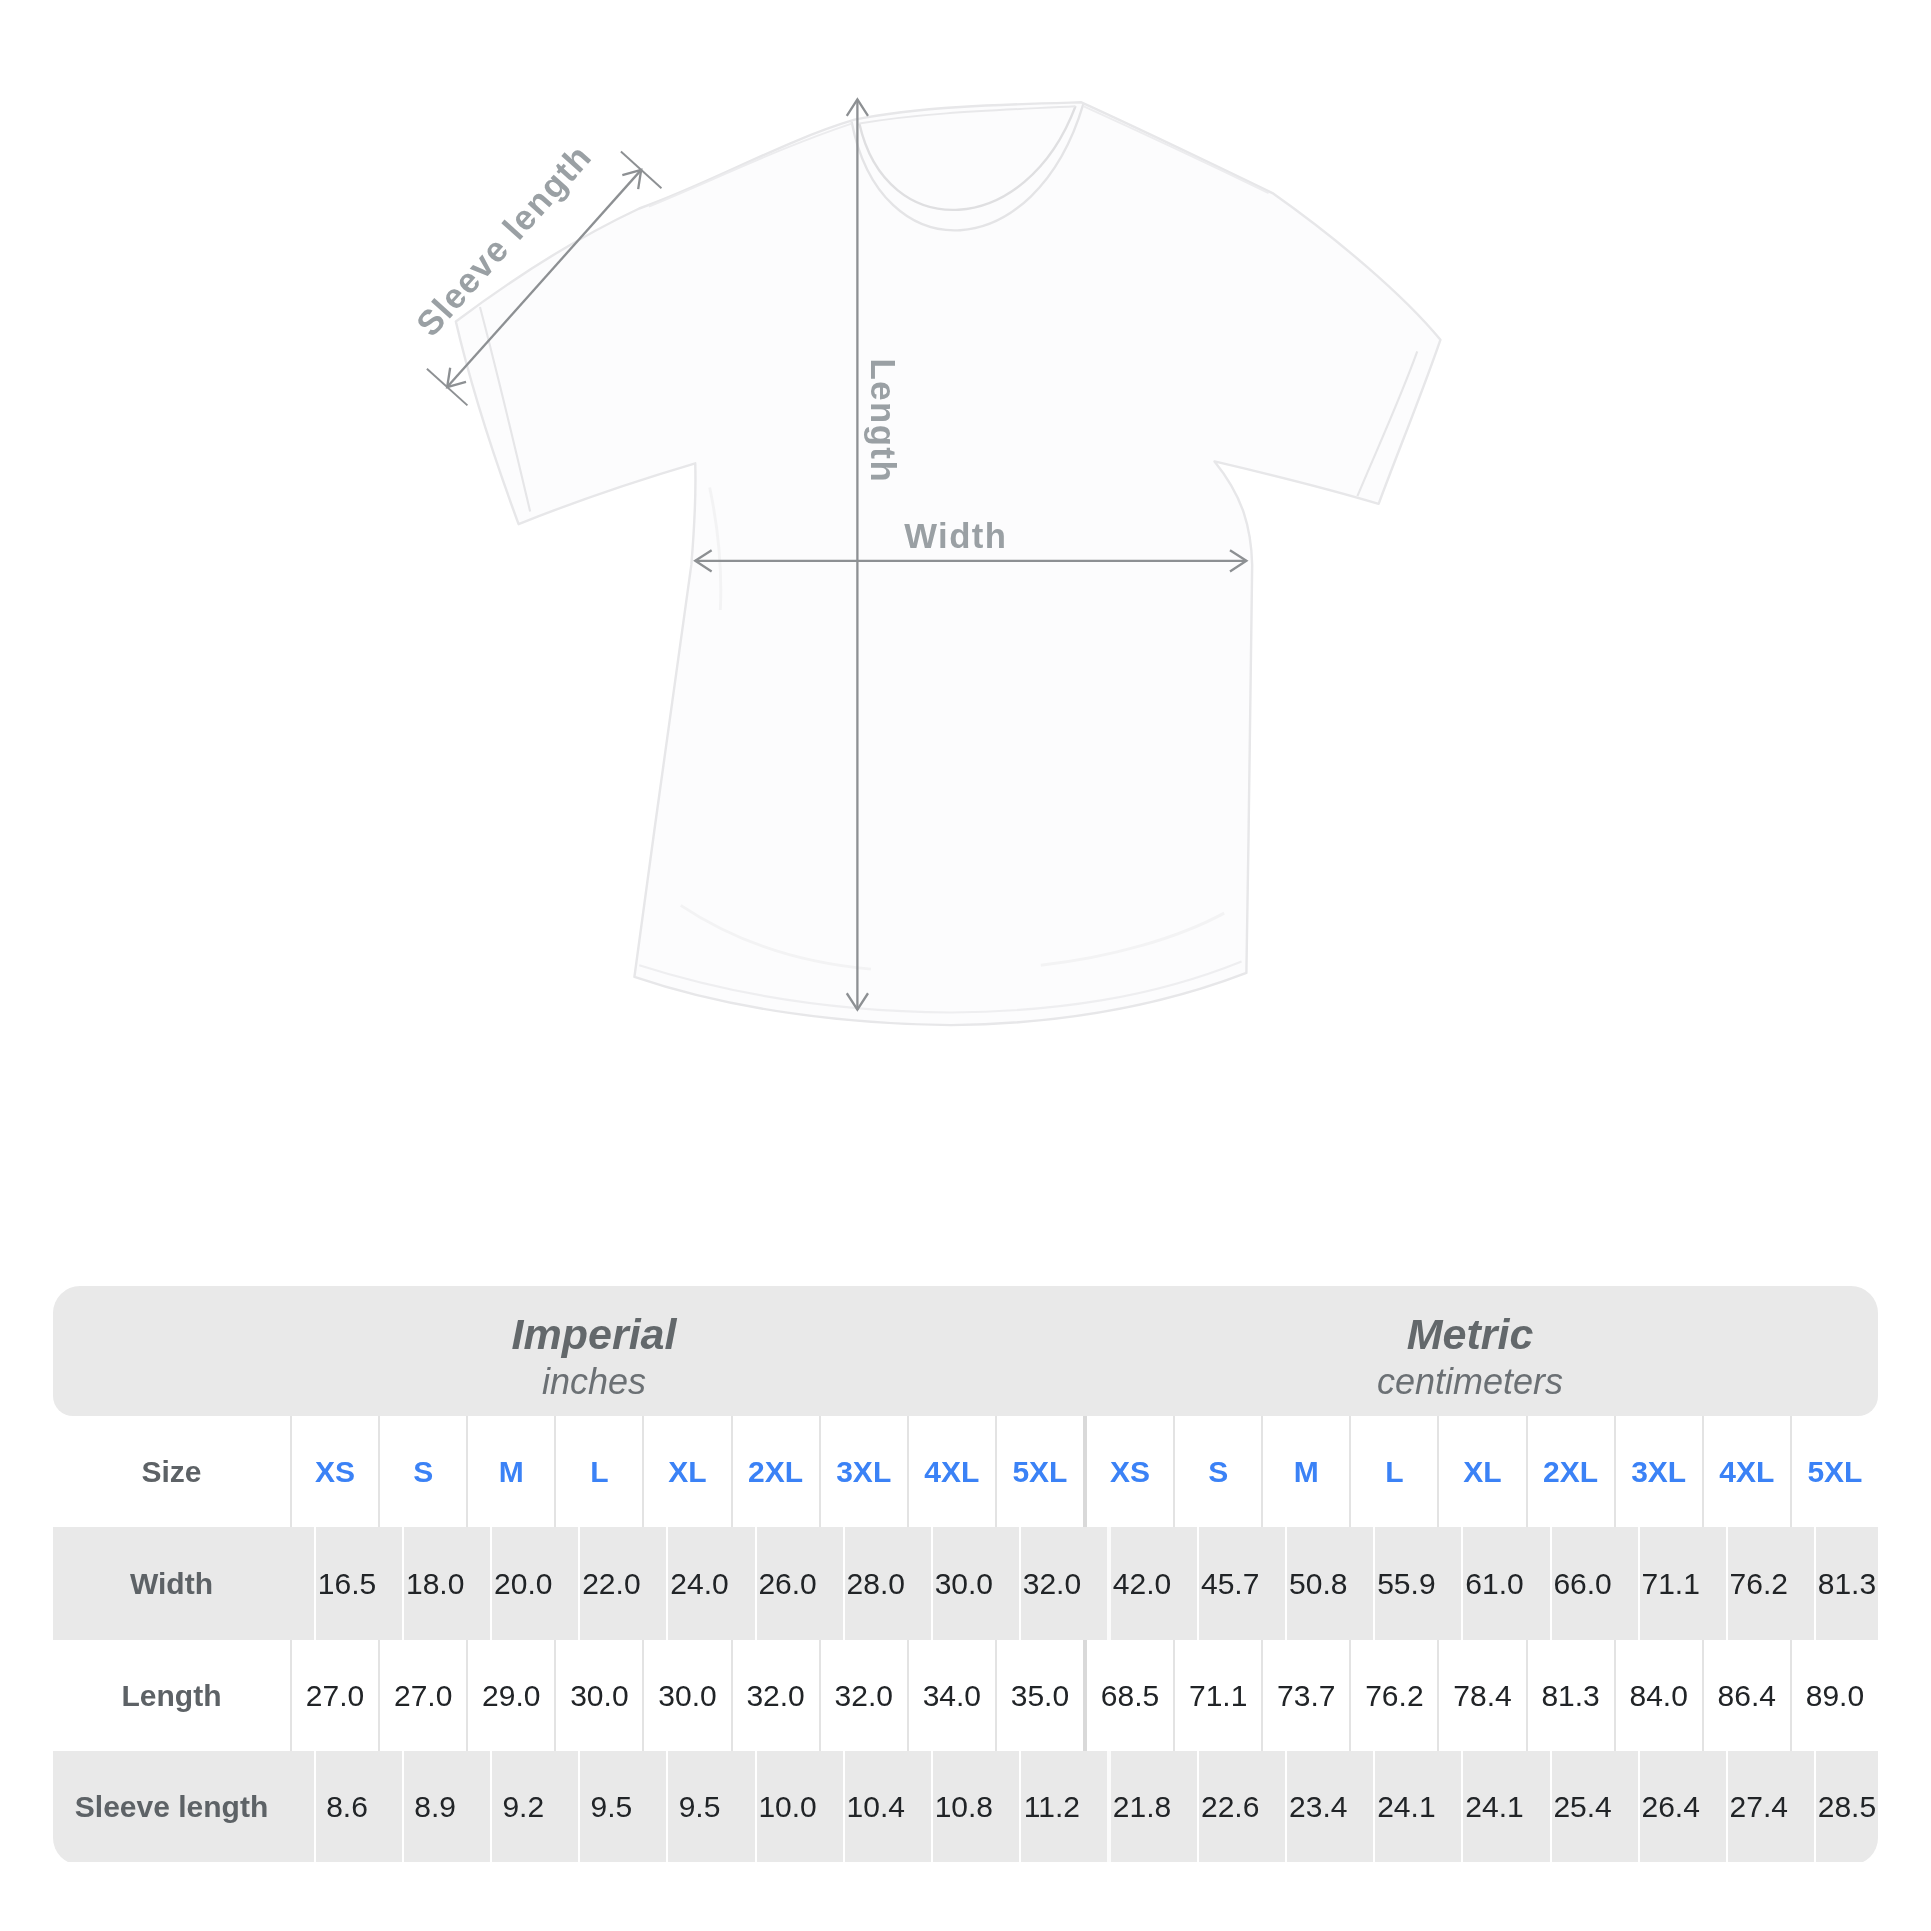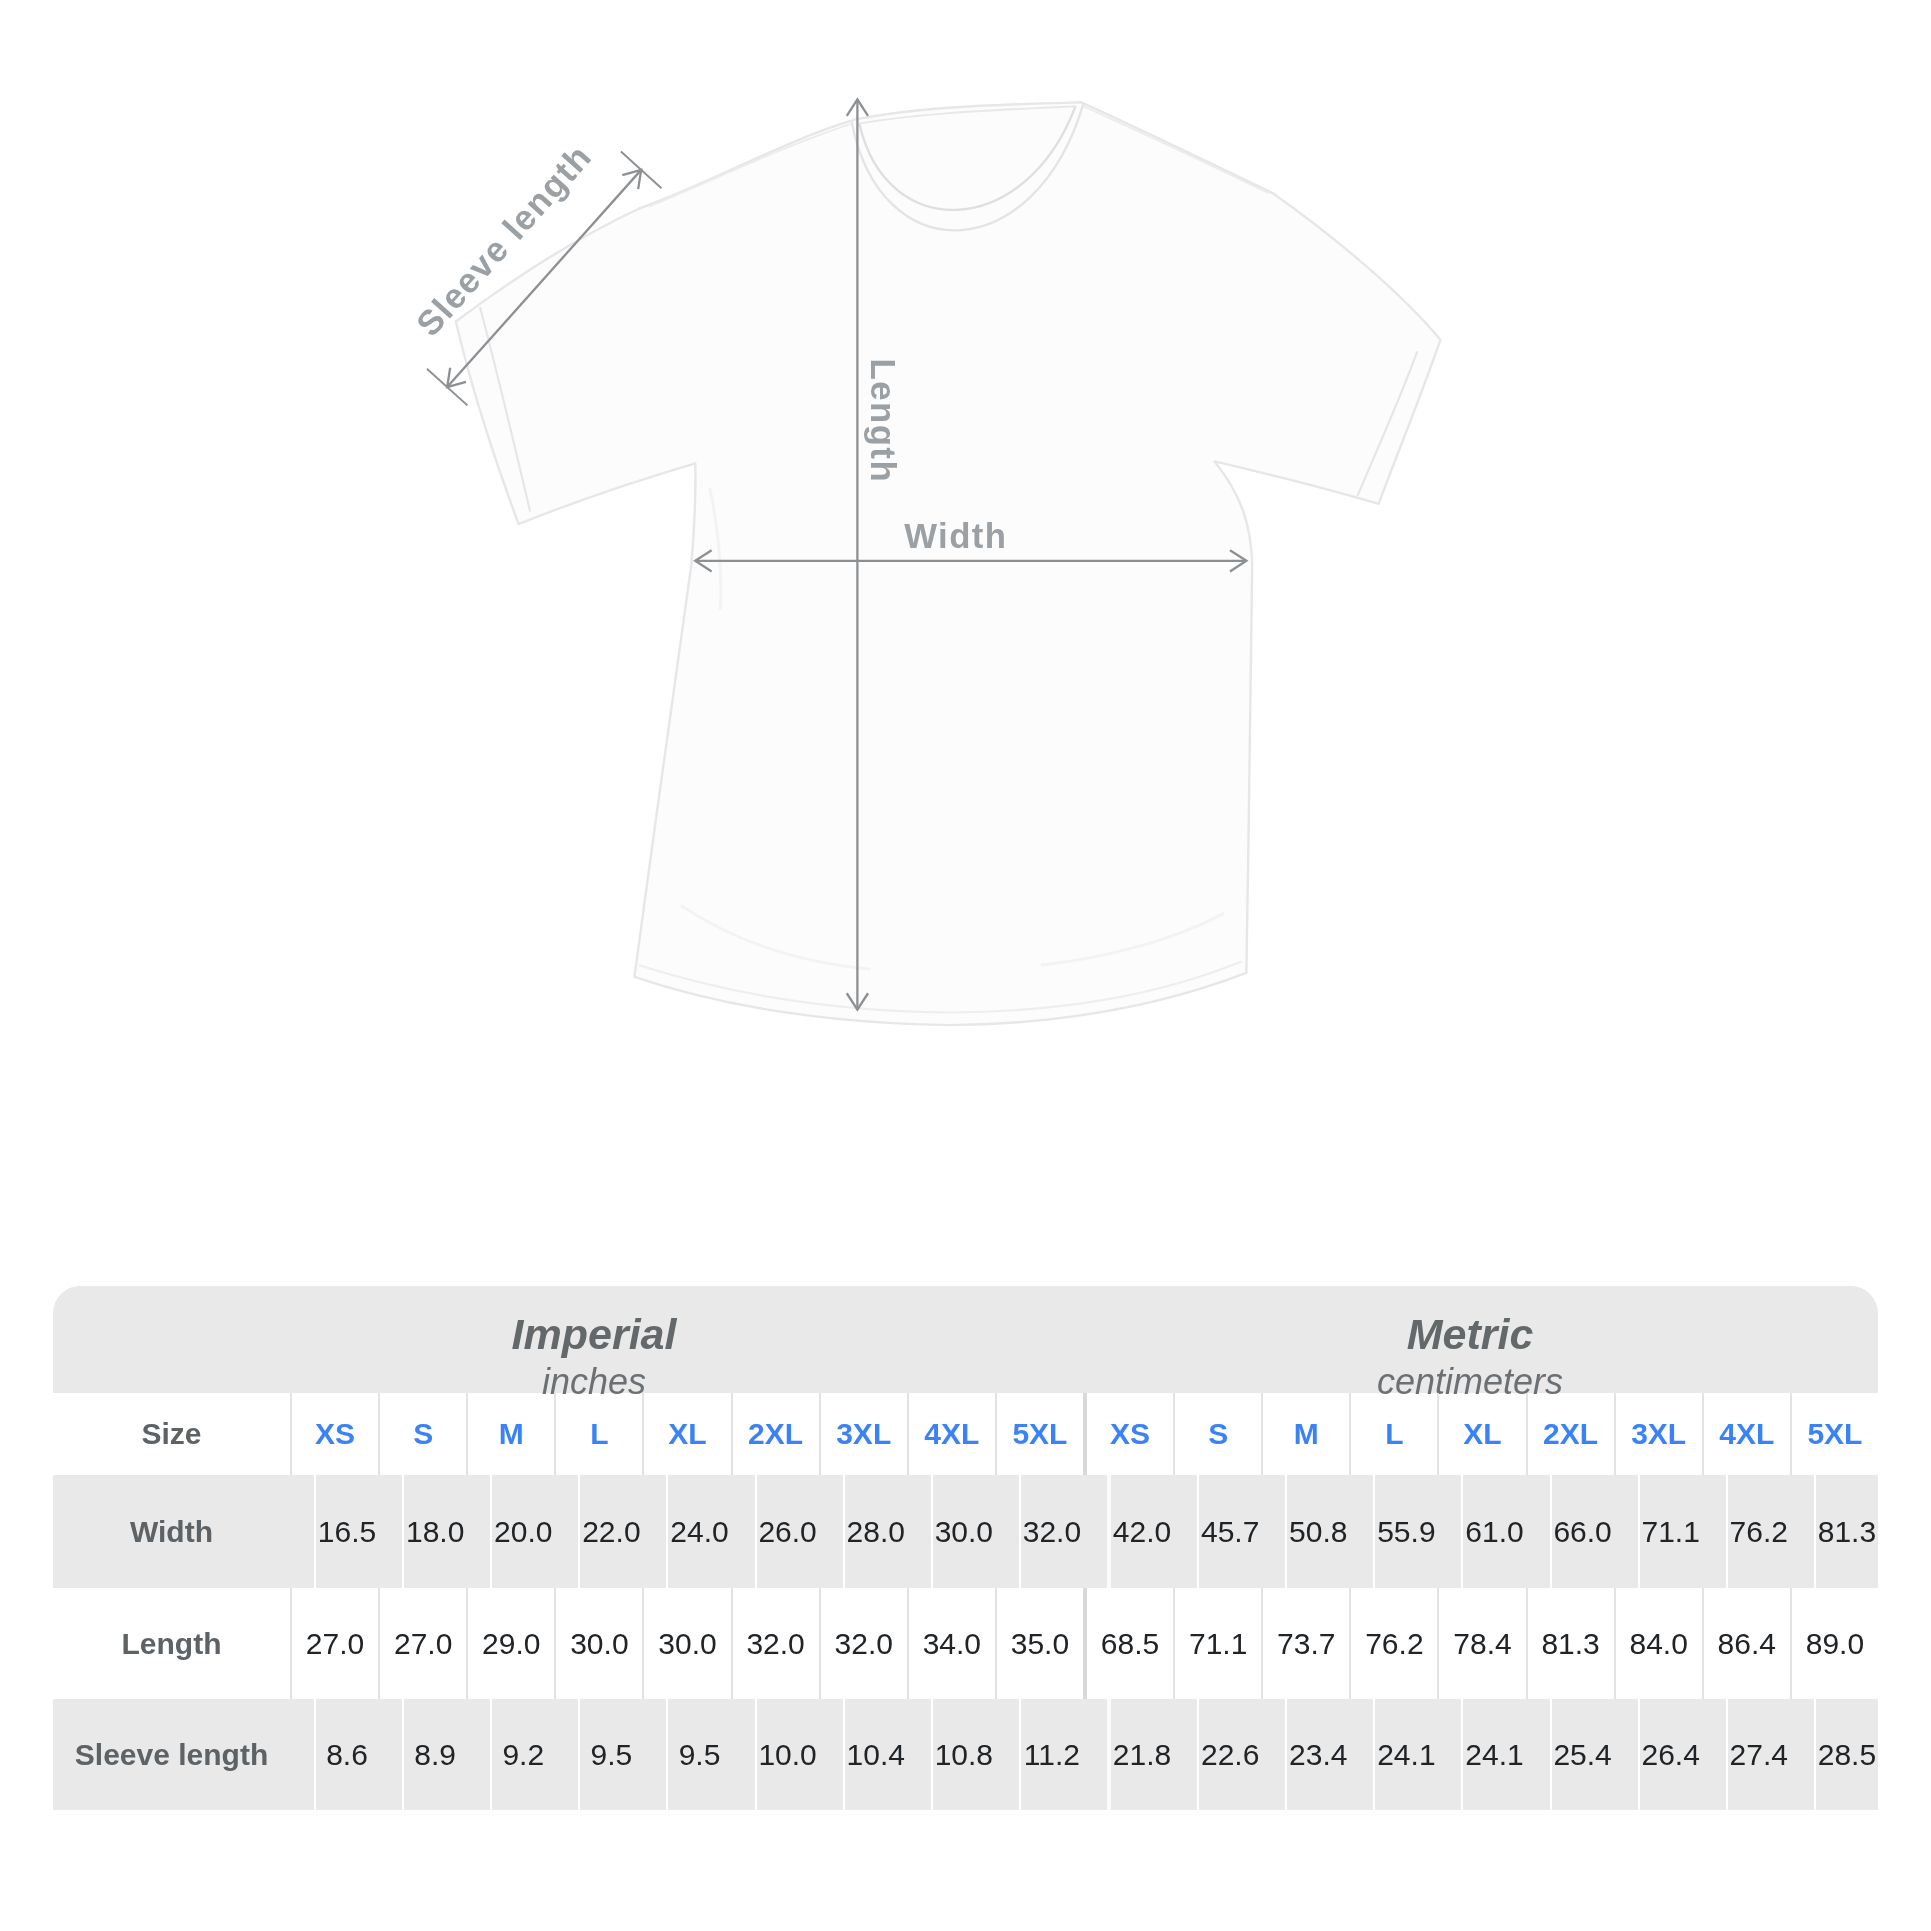--- a/index.html
+++ b/index.html
@@ -14,29 +14,29 @@
   .page-title{position:absolute;left:0;top:1147px;width:1931px;text-align:center;
     font-size:47px;font-weight:bold;color:#2d3032;line-height:56px;}
   .page-note{position:absolute;left:0;top:1211px;width:1931px;text-align:center;
     font-size:30px;font-style:italic;color:#54585b;line-height:37px;}
 
   
   .size-table{position:absolute;left:53px;top:1286px;width:1825px;height:579px;
     border-radius:27px;overflow:hidden;background:#ffffff;}
   .band{position:relative;width:100%;box-sizing:border-box;}
   .band.dark{background:#e9e9e9;}
-  .ghead{height:107px;}
+  .ghead{height:130px;border-radius:20px;}
   .group-title{position:absolute;top:21px;transform:translateX(-50%);text-align:center;white-space:nowrap;}
   .gt-imperial{left:541px;}
   .gt-metric{left:1417px;}
   .g-label{font-size:43px;font-weight:bold;font-style:italic;color:#63686b;line-height:54px;}
   .g-sub{font-size:36px;font-style:italic;color:#6b7074;line-height:41px;}
 
   .trow{display:flex;align-items:stretch;}
-  .row-size{height:82px;}
+  .row-size{height:111px;}
   .row-width{height:113px;}
   .row-length{height:111px;}
   .row-sleeve{height:111px;}
   .rlabel{flex:0 0 237px;display:flex;align-items:center;justify-content:center;
     font-size:30px;font-weight:bold;color:#5d6266;}
   .cells{flex:1 1 auto;display:flex;}
   .cell{flex:1 1 0;display:flex;align-items:center;justify-content:center;
     font-size:30px;color:#212427;border-left:2.9px solid #e3e3e3;}
   .trow.light .cell{border-left-color:#e3e3e3;}
   .trow.dark .cell{border-left-color:#ffffff;margin-left:24px;}

